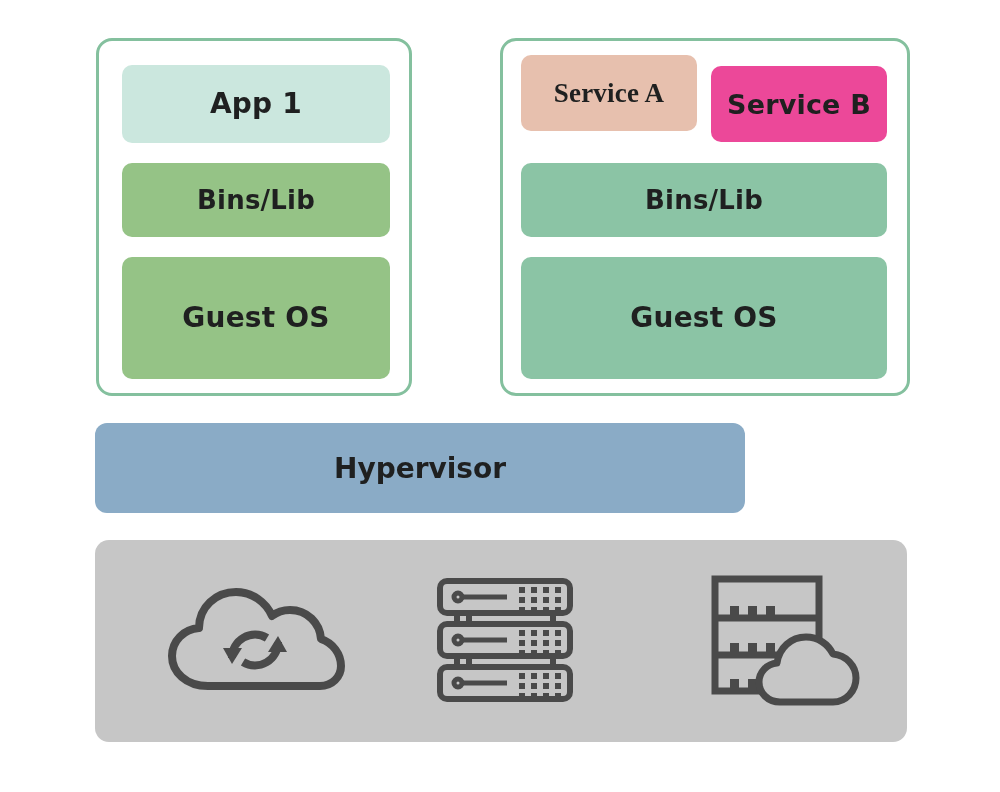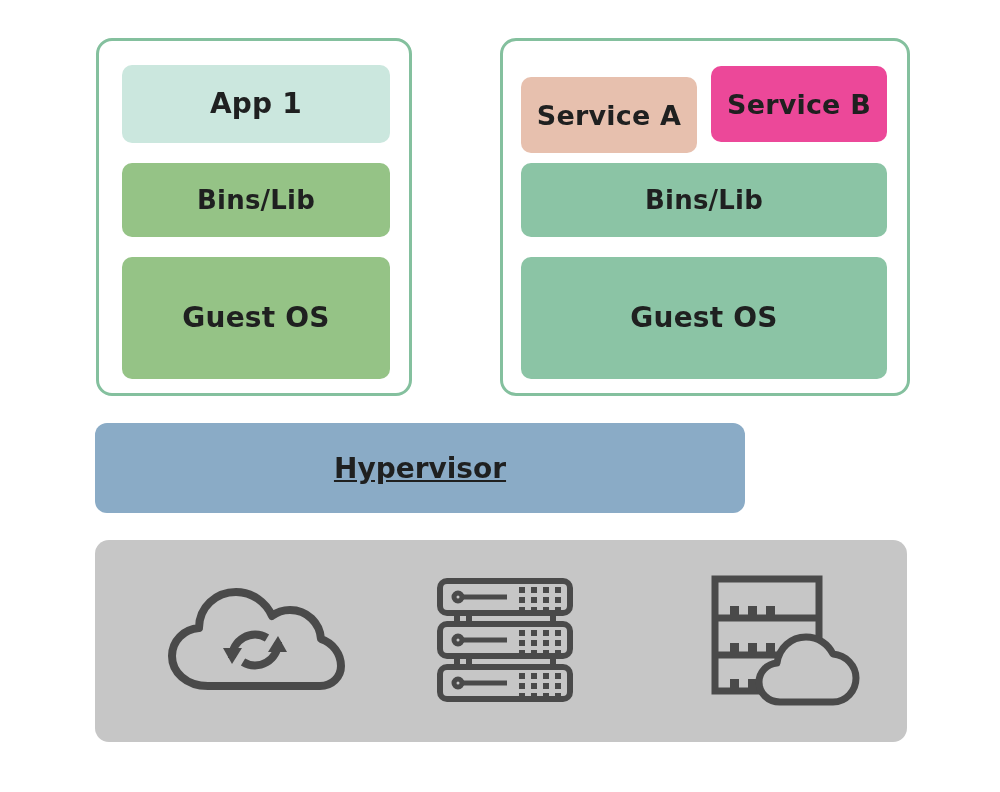--- a/index.html
+++ b/index.html
@@ -59,23 +59,24 @@
     font-size: 26px;
   }
   .l-guest {
     left: 23px; top: 216px; width: 268px; height: 122px;
     background: #95c386;
     font-size: 28px;
   }
 
   
   .r-svc-a {
-    left: 18px; top: 36px; width: 176px; height: 76px;
+    left: 18px; top: 14px; width: 176px; height: 76px;
     background: #e7c0ae;
     font-size: 27px;
+    font-family: Liberation Serif, serif;
   }
   .r-svc-b {
     left: 208px; top: 25px; width: 176px; height: 76px;
     background: #ec4899;
     font-size: 27px;
   }
   .r-bins {
     left: 18px; top: 122px; width: 366px; height: 74px;
     background: #8bc4a5;
     font-size: 26px;
@@ -93,21 +94,20 @@
     width: 650px; height: 90px;
     box-sizing: border-box;
     background: #8aabc6;
     border-radius: 12px;
     display: flex;
     align-items: center;
     justify-content: center;
     color: #1f2020;
     font-size: 28px;
     font-weight: bold;
-    text-decoration: underline;
   }
 
   
   .infra {
     position: absolute;
     left: 95px; top: 540px;
     width: 812px; height: 202px;
     box-sizing: border-box;
     background: #c6c6c6;
     border-radius: 14px;

